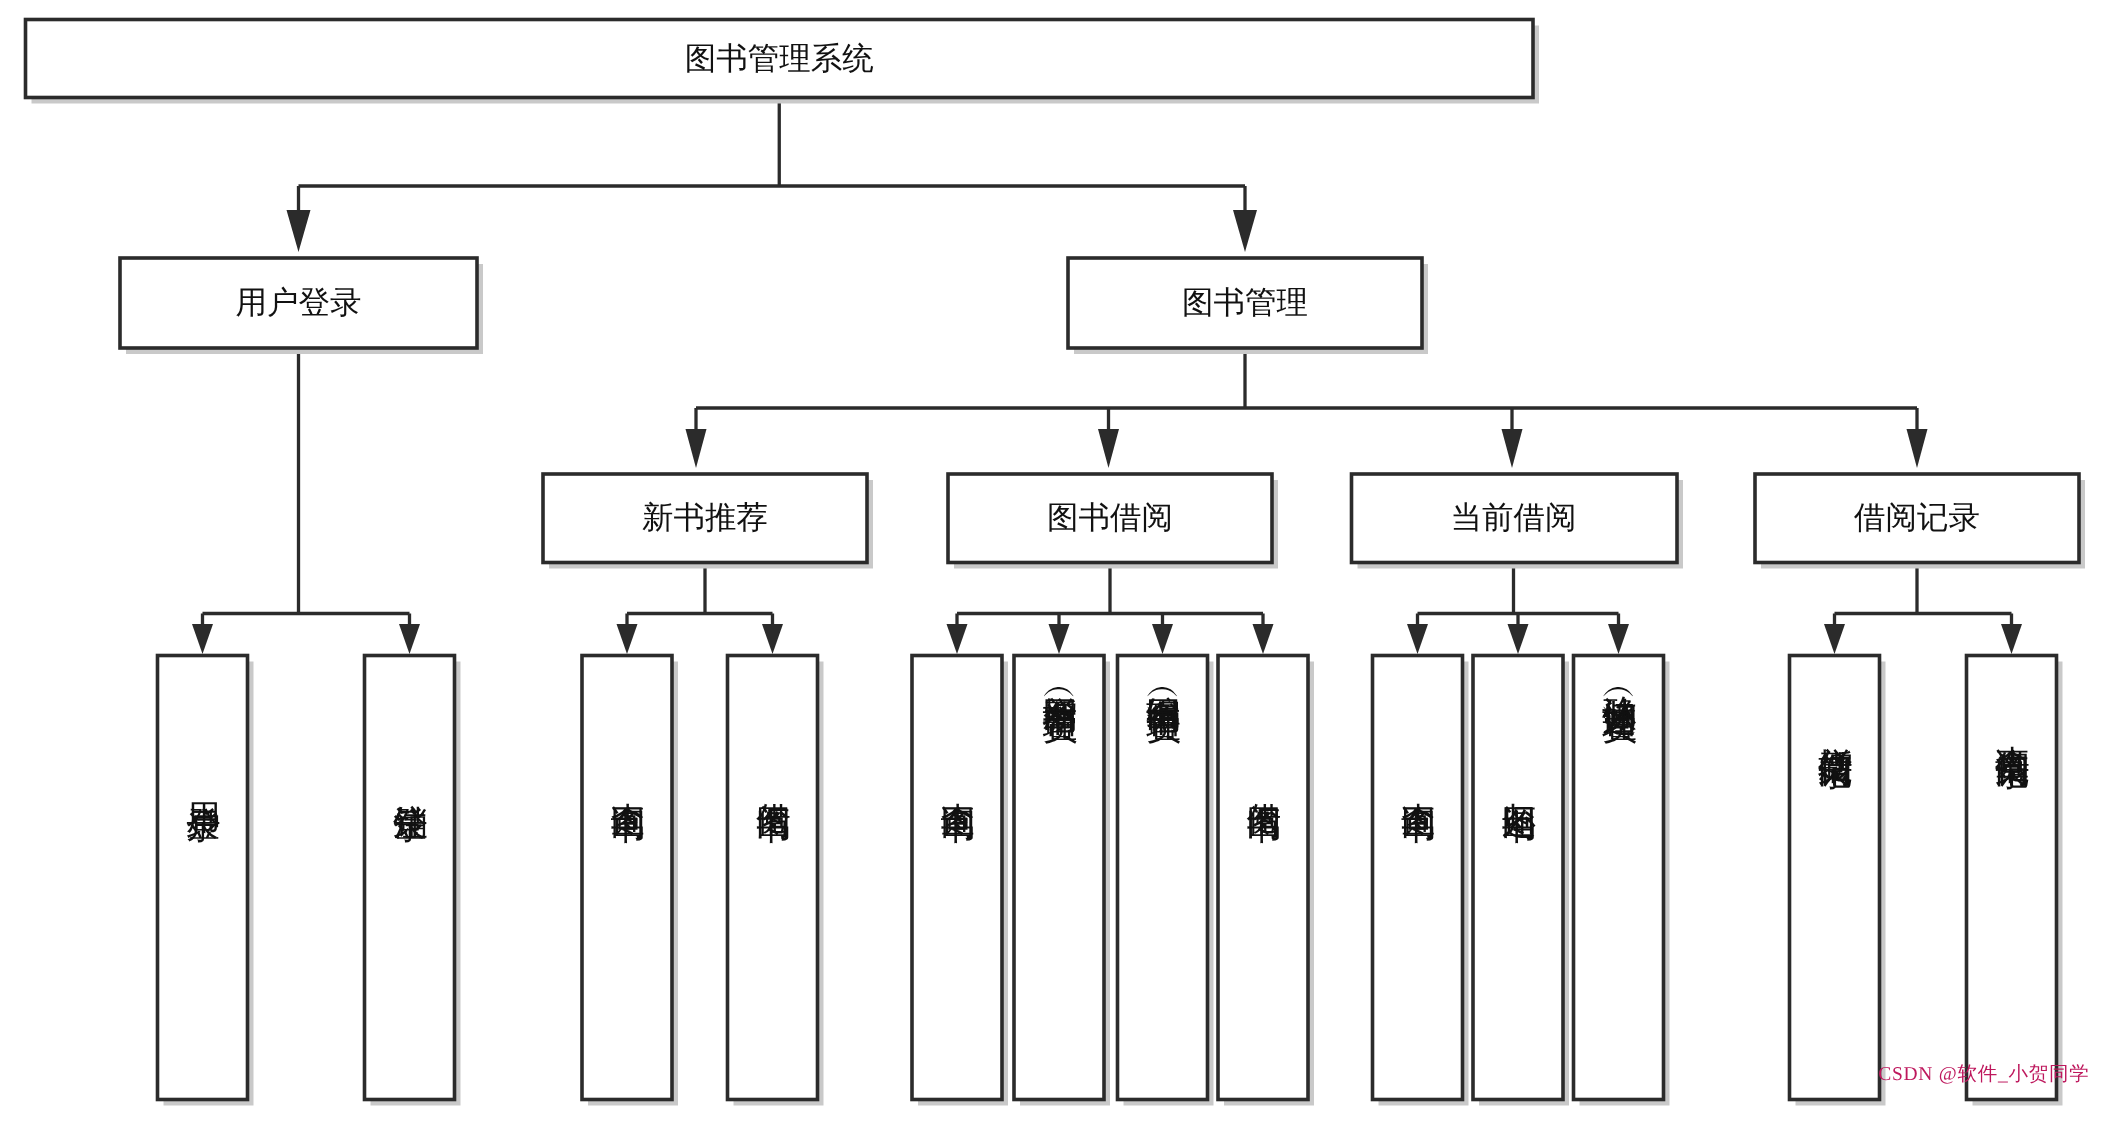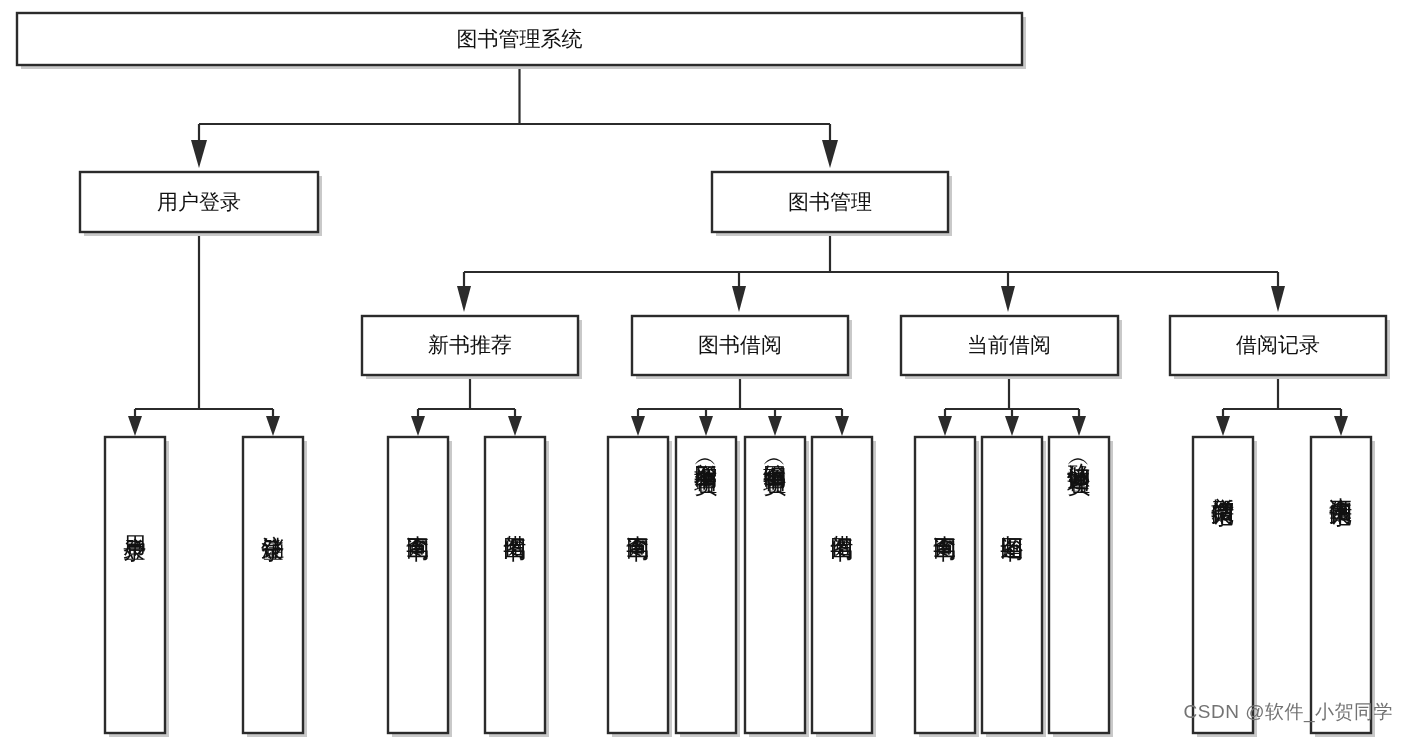--- a/index.html
+++ b/index.html
@@ -65,23 +65,23 @@
     font-size: 23px;
     line-height: 1.06;
     letter-spacing: 1.5px;
     color: #111111;
     white-space: nowrap;
   }
   .watermark {
     position: absolute;
     right: 12px;
     bottom: 6px;
-    font-family: Liberation Sans, sans-serif;
-    font-size: 19px;
-    color: #737373;
+    font-family: Liberation Serif, serif;
+    font-size: 13px;
+    color: #be185d;
     letter-spacing: 0.5px;
     white-space: nowrap;
   }
 </style>
 </head>
 <body>
 
 <div id="diagram-root">
 
   <svg class="diagram" viewBox="0 0 1405 747" xmlns="http://www.w3.org/2000/svg">

